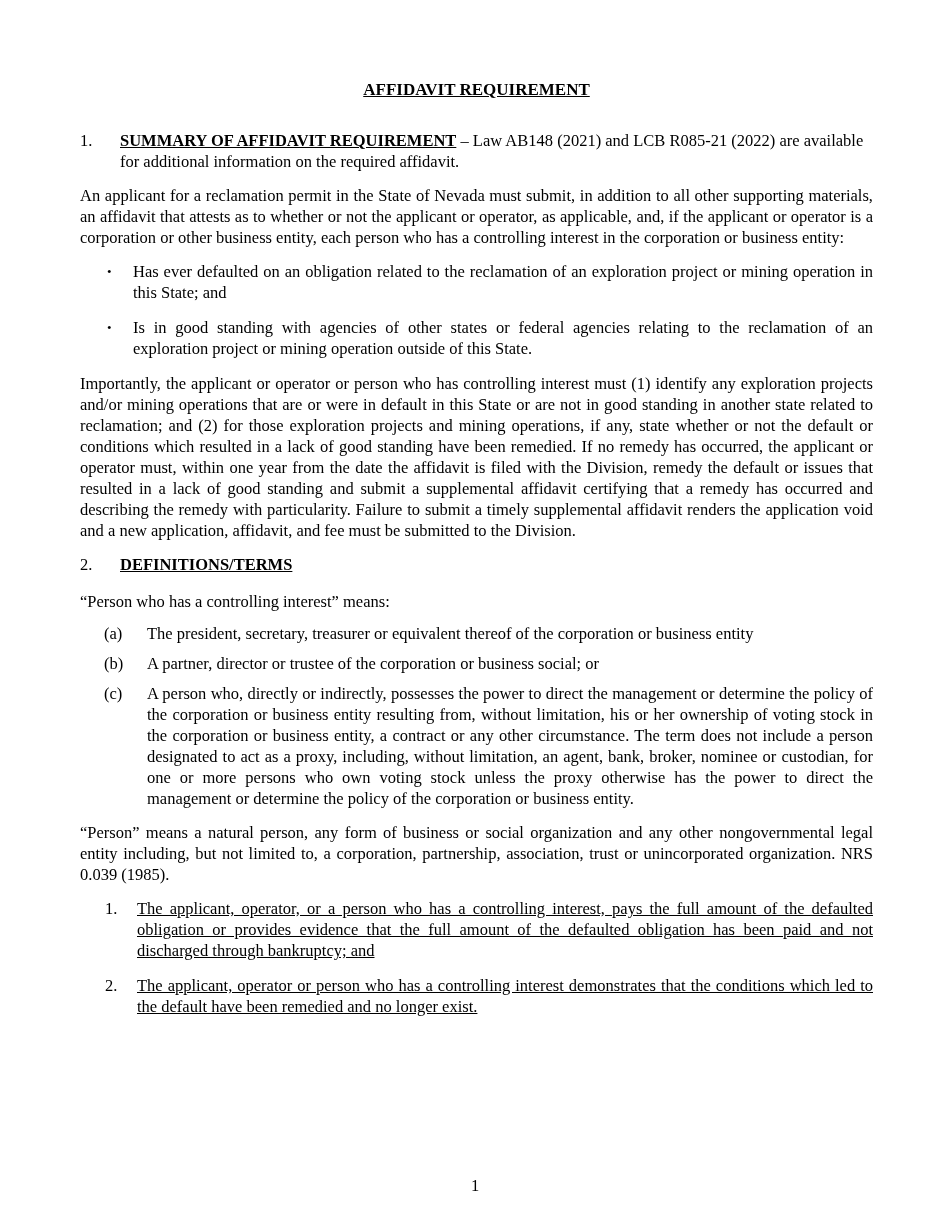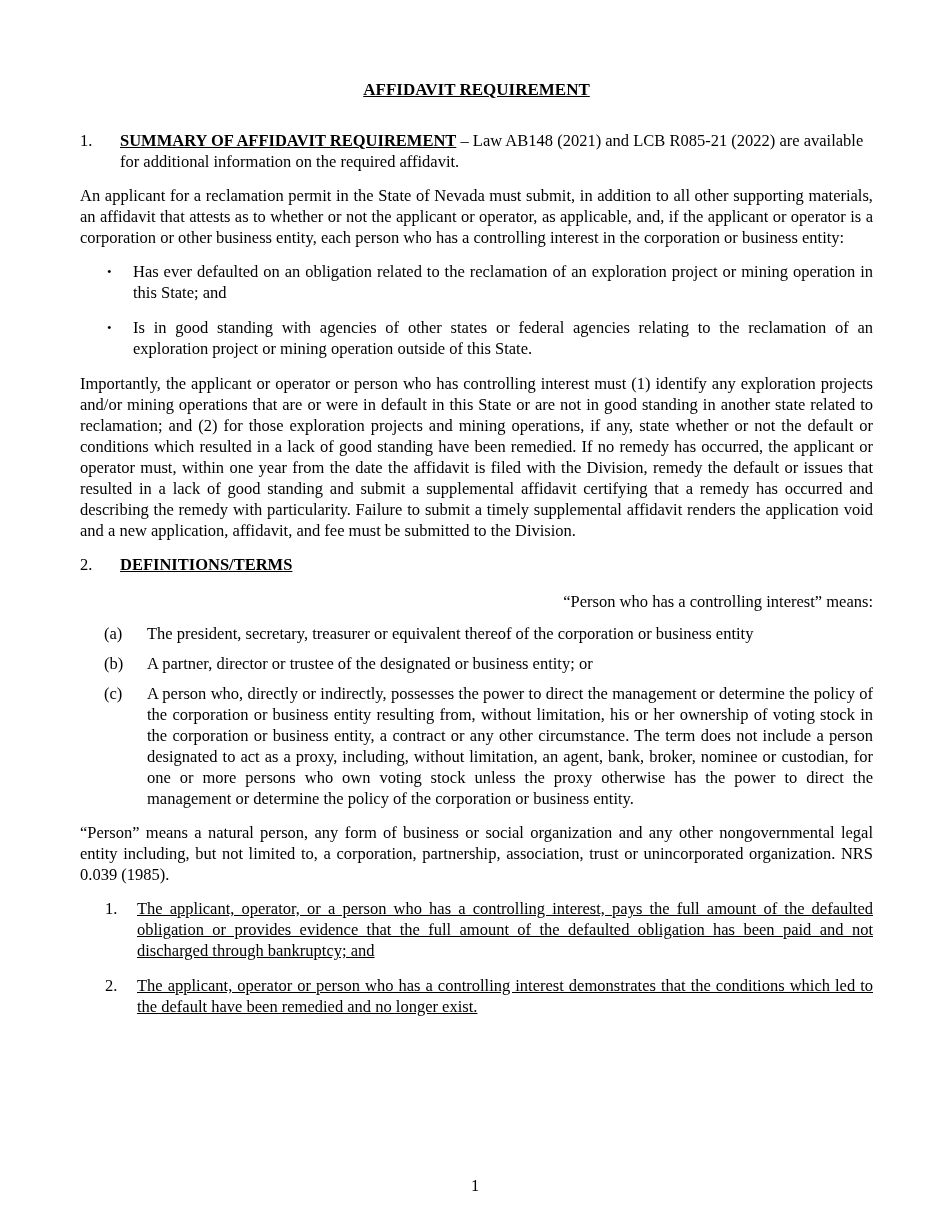--- a/index.html
+++ b/index.html
@@ -36,21 +36,21 @@
   .h-bold {
     font-weight: bold;
     text-decoration: underline;
   }
   p.body {
     margin: 0 0 13px 0;
     text-align: justify;
   }
   p.lead {
     margin: 16px 0 11px 0;
-    text-align: right;
+    text-align: left;
   }
   .bullet-item {
     display: flex;
     margin: 0 0 14px 0;
     padding-left: 27px;
   }
   .bullet-item .marker {
     flex: none;
     width: 26px;
     font-size: 13px;
@@ -113,21 +113,21 @@
 
   <p class="lead">“Person who has a controlling interest” means:</p>
 
   <div>
     <div class="alpha-item">
       <span class="marker">(a)</span>
       <span class="txt">The president, secretary, treasurer or equivalent thereof of the corporation or business entity</span>
     </div>
     <div class="alpha-item">
       <span class="marker">(b)</span>
-      <span class="txt">A partner, director or trustee of the designated or business entity; or</span>
+      <span class="txt">A partner, director or trustee of the corporation or business social; or</span>
     </div>
     <div class="alpha-item last">
       <span class="marker">(c)</span>
       <span class="txt">A person who, directly or indirectly, possesses the power to direct the management or determine the policy of the corporation or business entity resulting from, without limitation, his or her ownership of voting stock in the corporation or business entity, a contract or any other circumstance. The term does not include a person designated to act as a proxy, including, without limitation, an agent, bank, broker, nominee or custodian, for one or more persons who own voting stock unless the proxy otherwise has the power to direct the management or determine the policy of the corporation or business entity.</span>
     </div>
   </div>
 
   <p class="body">“Person” means a natural person, any form of business or social organization and any other nongovernmental legal entity including, but not limited to, a corporation, partnership, association, trust or unincorporated organization. NRS 0.039 (1985).</p>
 
 

